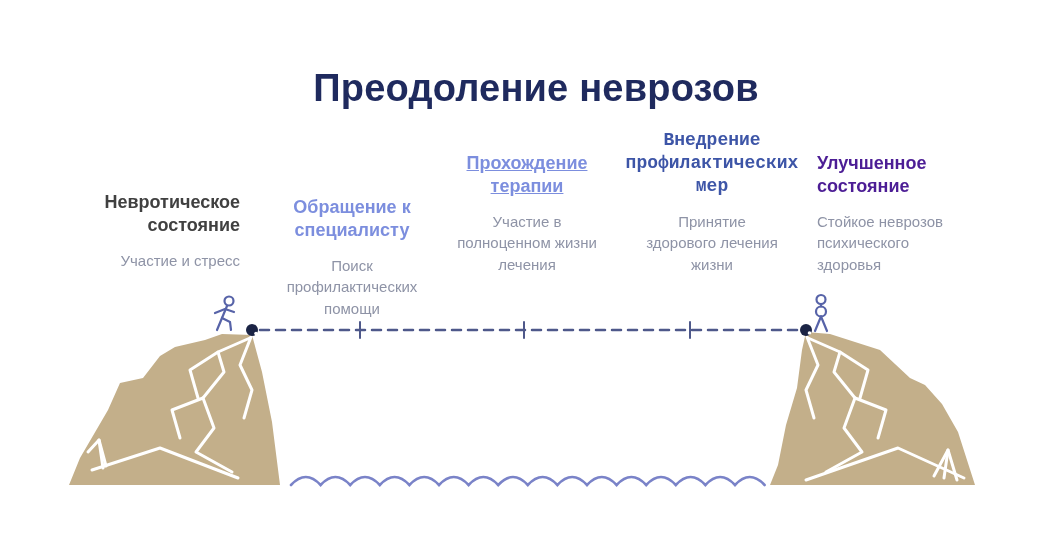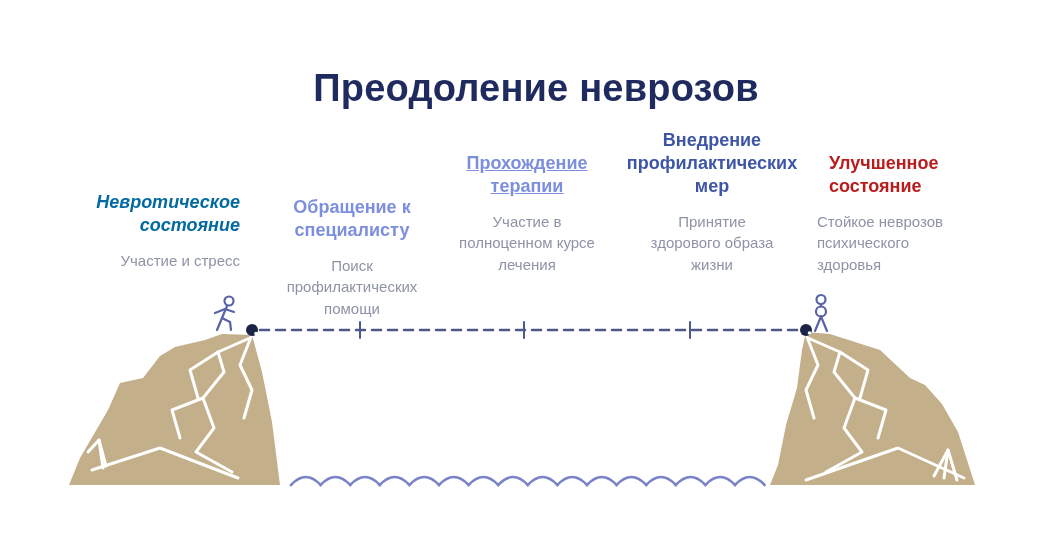--- a/index.html
+++ b/index.html
@@ -64,41 +64,41 @@
   .scene svg{display:block;}
 </style>
 </head>
 <body>
 
 <div class="canvas">
 
   <h1 class="page-title">Преодоление неврозов</h1>
 
   <div class="stage stage-1">
-    <h2 class="stage-title" style="color: #0369a1; font-style: italic;">Невротическое состояние</h2>
+    <h2 class="stage-title" style="color: #404040;">Невротическое состояние</h2>
     <p class="stage-desc">Участие и стресс</p>
   </div>
 
   <div class="stage stage-2">
     <h2 class="stage-title" style="color: rgb(124, 142, 222);">Обращение к специалисту</h2>
     <p class="stage-desc">Поиск профилактических помощи</p>
   </div>
 
   <div class="stage stage-3">
     <h2 class="stage-title" style="color: rgb(124, 142, 222); text-decoration: underline;">Прохождение терапии</h2>
-    <p class="stage-desc">Участие в полноценном курсе лечения</p>
+    <p class="stage-desc">Участие в полноценном жизни лечения</p>
   </div>
 
   <div class="stage stage-4">
-    <h2 class="stage-title" style="color: rgb(61, 85, 167);">Внедрение профилактических мер</h2>
-    <p class="stage-desc">Принятие здорового образа жизни</p>
+    <h2 class="stage-title" style="color: rgb(61, 85, 167); font-family: Liberation Mono, monospace;">Внедрение профилактических мер</h2>
+    <p class="stage-desc">Принятие здорового лечения жизни</p>
   </div>
 
   <div class="stage stage-5">
-    <h2 class="stage-title" style="color: #b91c1c; margin-left: 12px;">Улучшенное состояние</h2>
+    <h2 class="stage-title" style="color: #4c1d95;">Улучшенное состояние</h2>
     <p class="stage-desc">Стойкое неврозов психического здоровья</p>
   </div>
 
   <div class="scene">
     <svg width="1056" height="250" viewBox="0 0 1056 250">
 
       <g>
         <polygon fill="var(--cliff)" points="69,195 80,168 108,120 120,93 143,88 160,66 175,57 205,50 222,44 252,45 262,82 272,132 280,195"></polygon>
         <g fill="none" stroke="#ffffff" stroke-width="3" stroke-linecap="round" stroke-linejoin="round">
           <path d="M250,48 L218,62 L224,82 L203,108 L214,138 L196,162 L232,182"></path>

